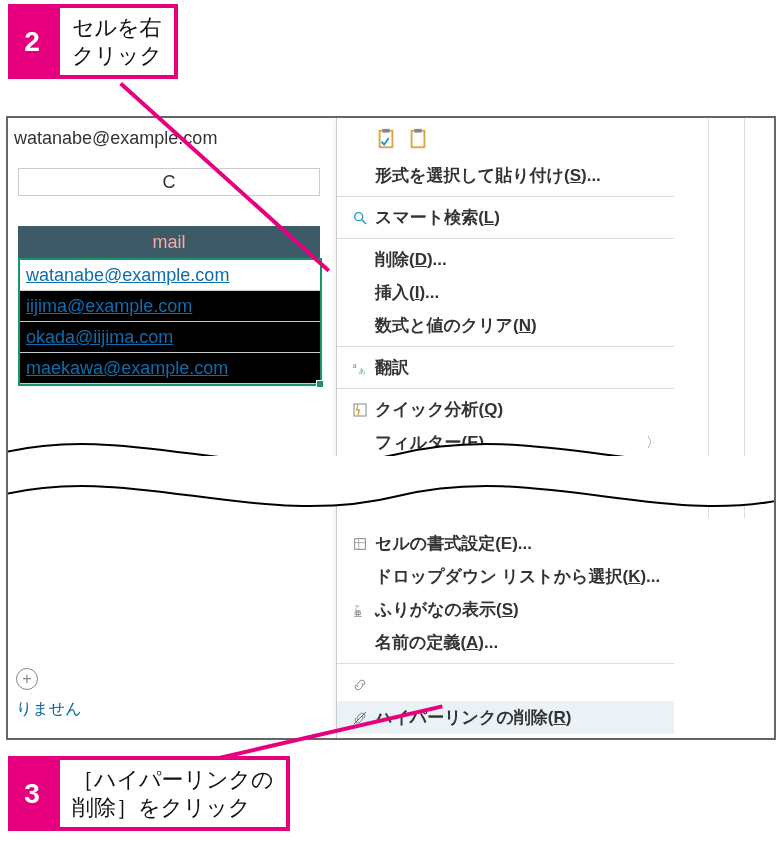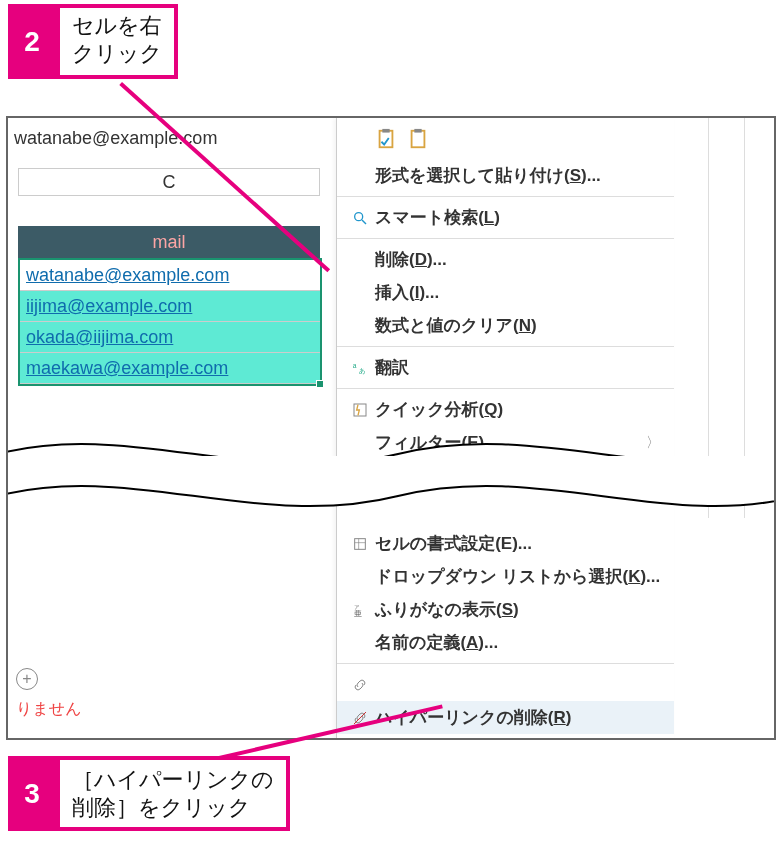--- a/index.html
+++ b/index.html
@@ -103,21 +103,21 @@
     border: 2.5px solid #1a936f;
     box-shadow: 0 0 0 1px #1a936f inset;
   }
   .data-cell {
     height: 31px;
     line-height: 31px;
     padding-left: 6px;
     font-size: 18px;
     color: #0f6cad;
     text-decoration: underline;
-    background: #5eead4;
+    background: #000000;
     border-bottom: 1px solid #ccc;
   }
   .data-cell:first-child { background: #fff; }
 
   .sel-handle {
     position: absolute;
     right: -4px; bottom: -4px;
     width: 8px; height: 8px;
     background: #1a936f;
     border: 1px solid #fff;
@@ -193,21 +193,21 @@
     height: 100%;
     position: absolute;
   }
 
   
   .bottom-bar {
     position: absolute;
     bottom: 18px;
     left: 8px;
     font-size: 16px;
-    color: #ef4444;
+    color: #0369a1;
   }
   .add-sheet {
     position: absolute;
     bottom: 48px;
     left: 8px;
     width: 22px; height: 22px;
     border: 1.5px solid #888;
     border-radius: 50%;
     text-align: center;
     line-height: 20px;
@@ -215,21 +215,21 @@
     font-size: 16px;
   }
 
   .shortcut { text-decoration: underline; }
 </style>
 </head>
 <body>
 
 <div class="callout" style="top:4px; left:8px;">
   <div class="callout-num">2</div>
-  <div class="callout-text" style="white-space:pre;font-family:Liberation Mono, monospace;">セルを右
+  <div class="callout-text" style="white-space:pre;">セルを右
 クリック</div>
 </div>
 <div class="callout-line" style="top:82px; left:122px; width:280px; transform: rotate(42deg);"></div>
 
 <div class="sheet-frame">
 
   <div class="formula-bar">watanabe@example.com</div>
 
   <div class="col-header">C</div>
 

